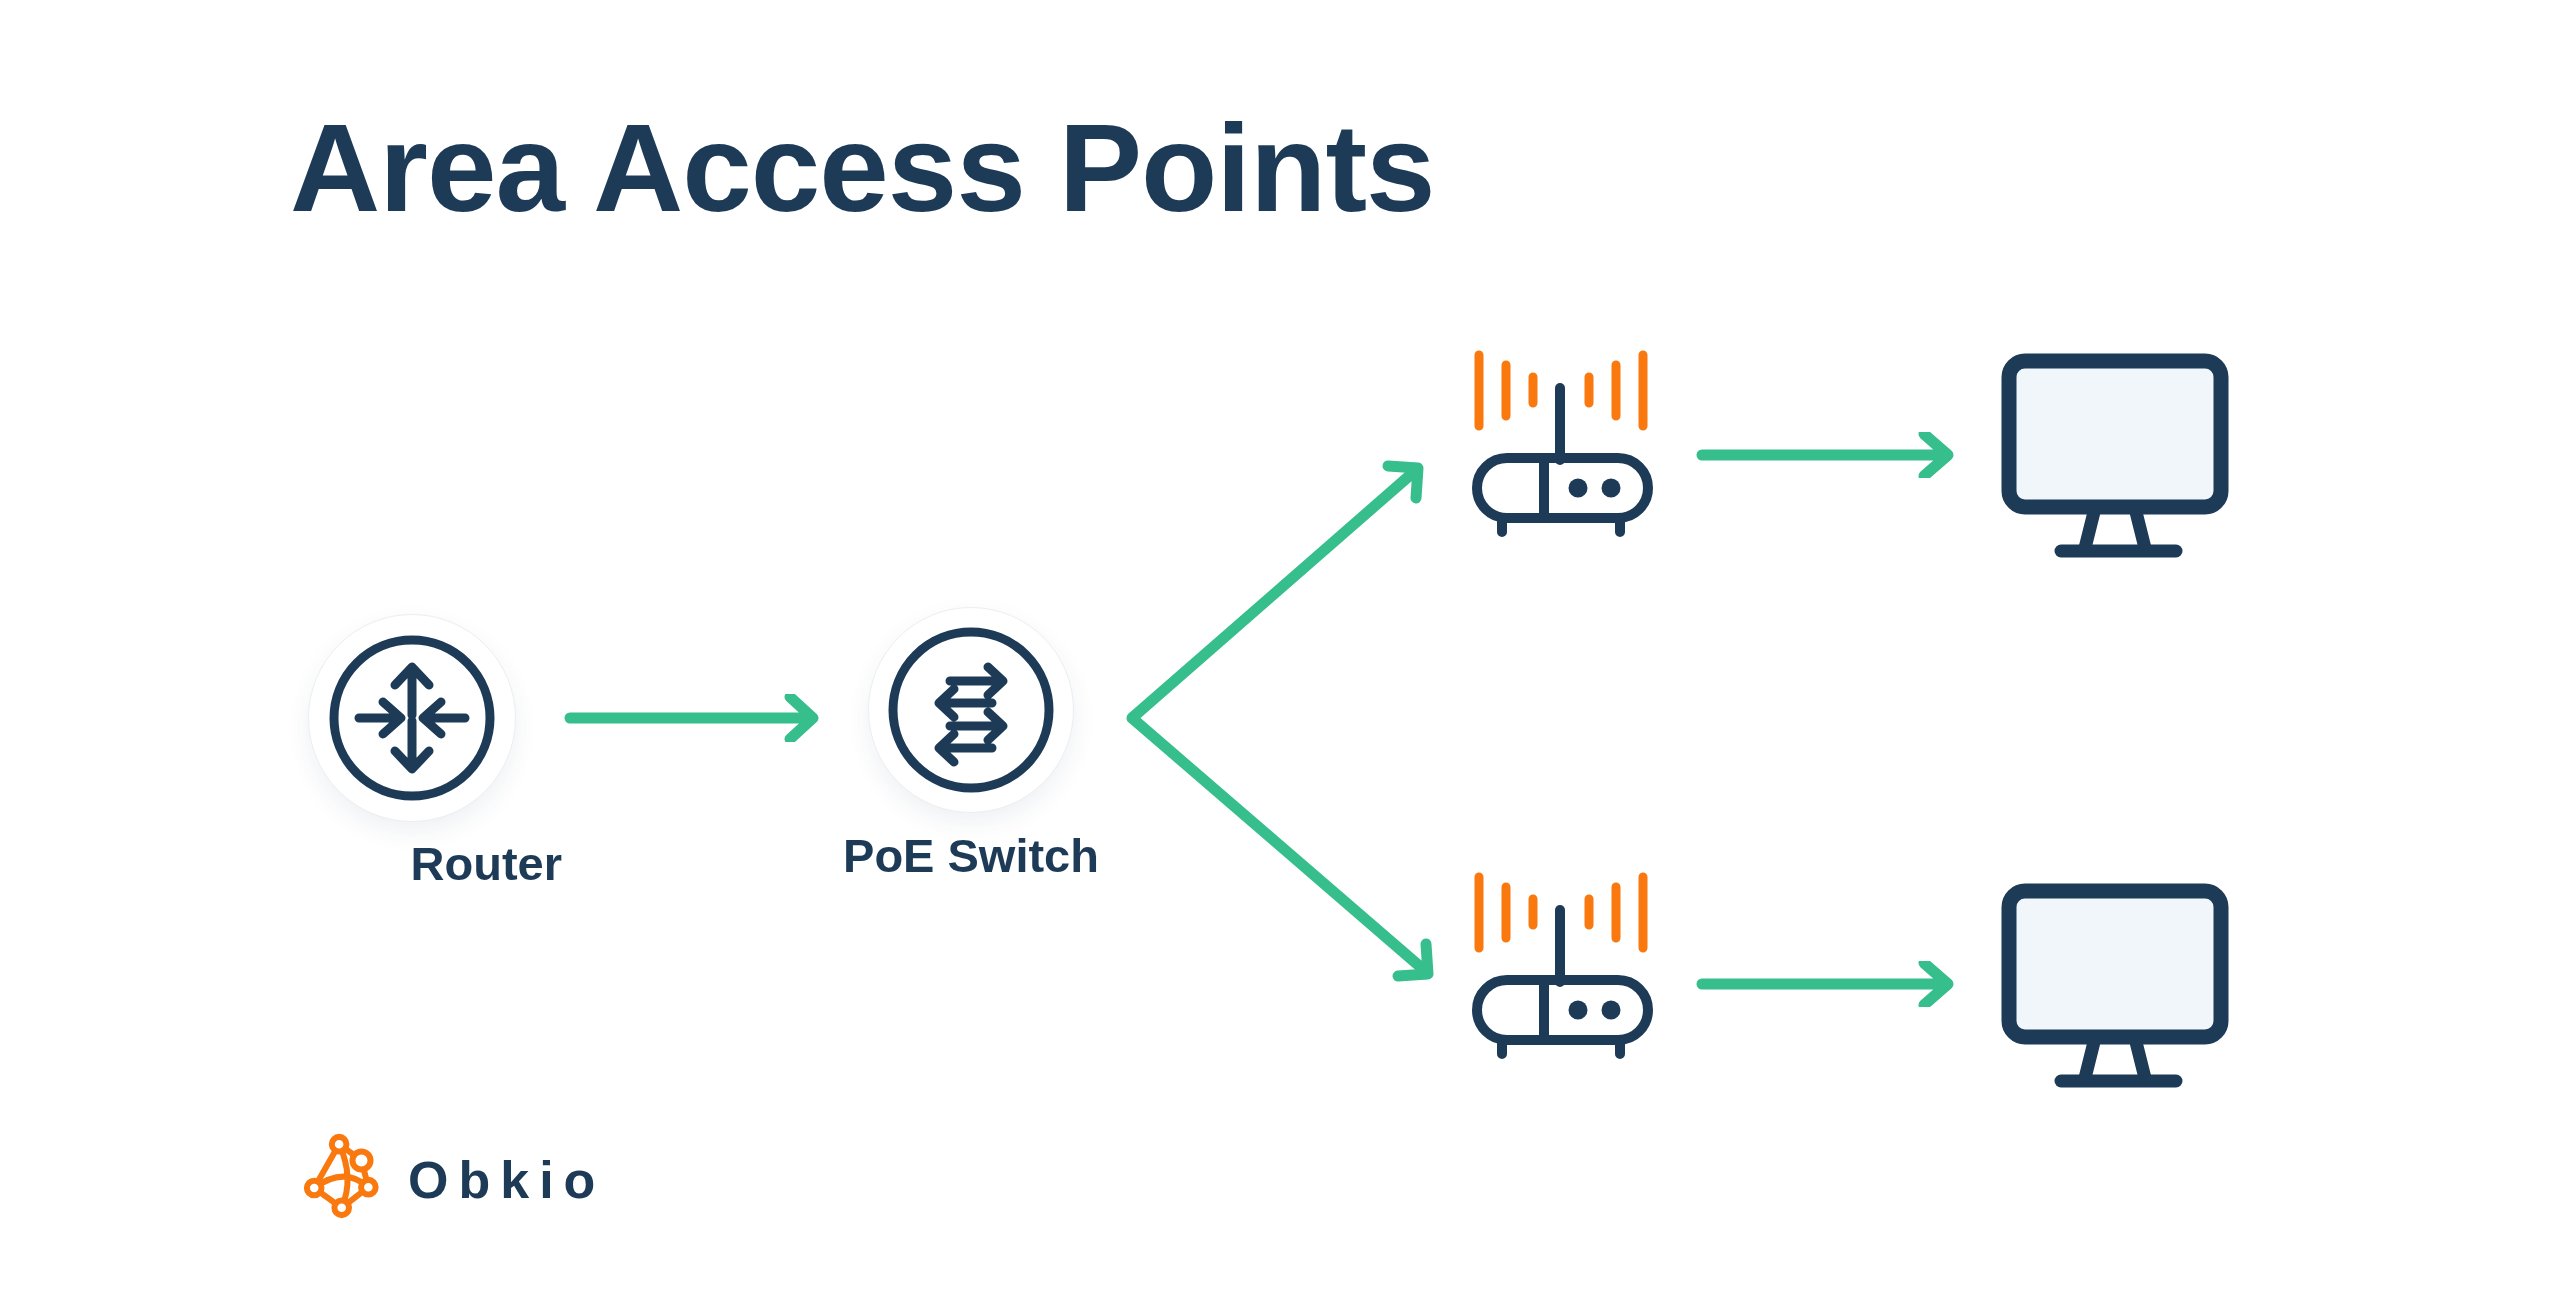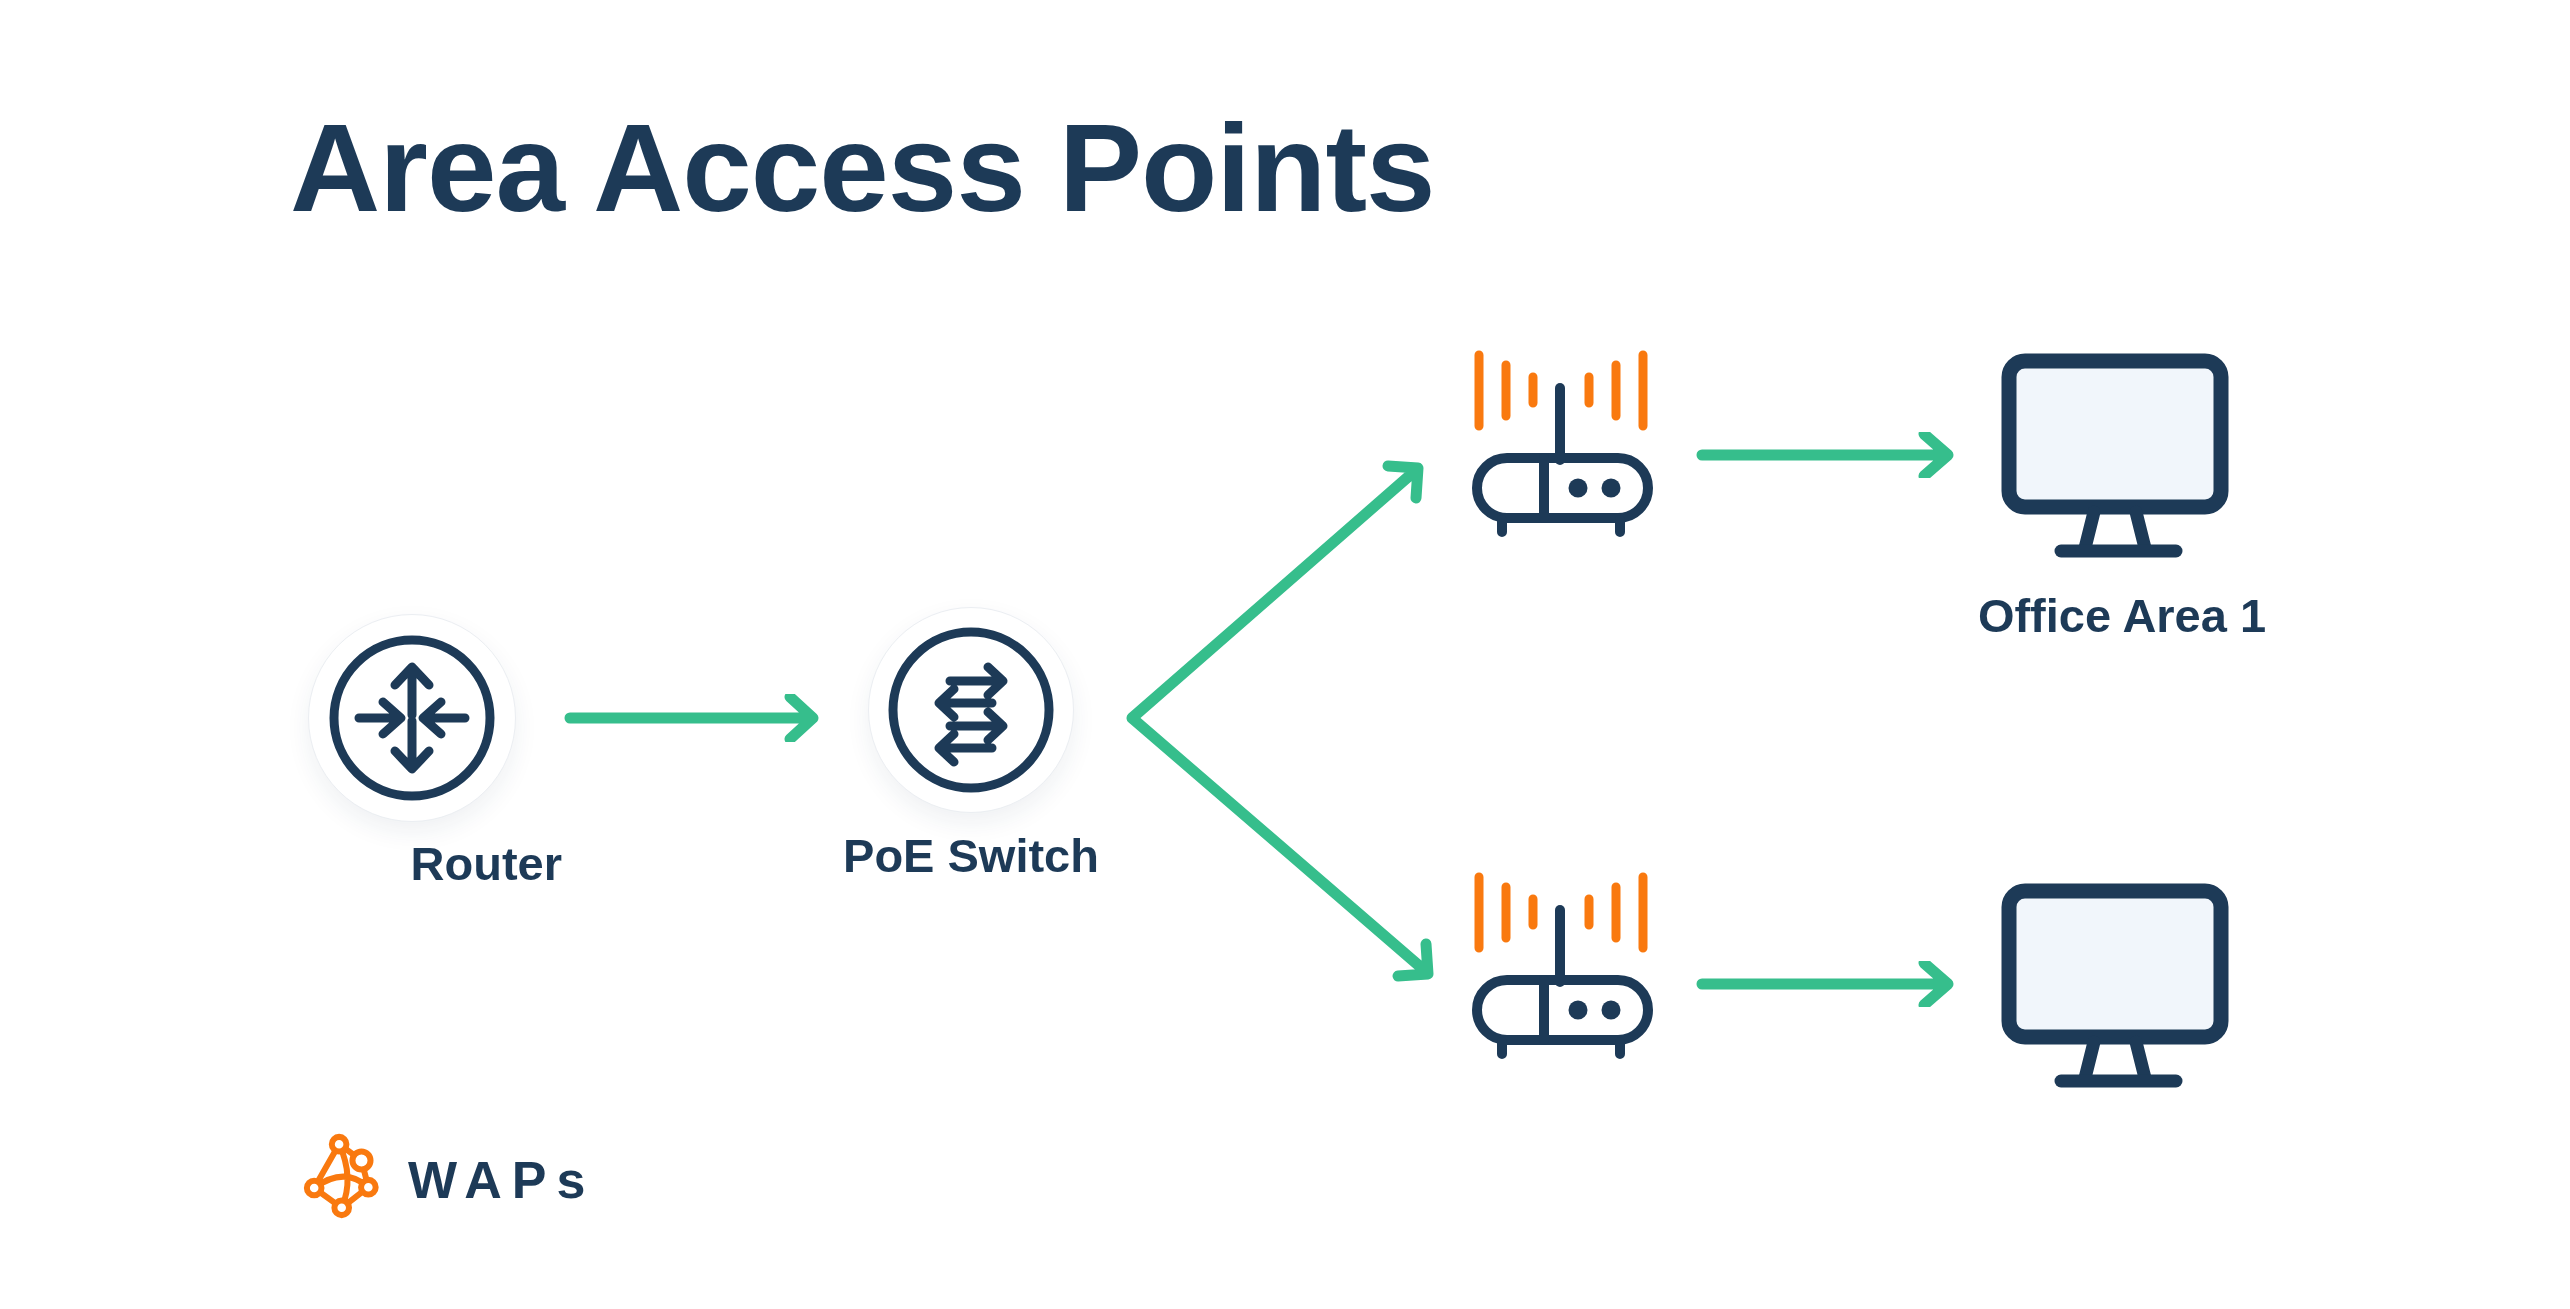--- a/index.html
+++ b/index.html
@@ -113,33 +113,32 @@
 
   <svg class="abs" style="left:1692px; top:961px;" width="270" height="46" viewBox="0 0 270 46">
     <path class="s-green" d="M10 23 H243 M232 2 L256 23 L232 44"></path>
   </svg>
 
   <svg class="abs" style="left:2000px; top:352px;" width="230" height="212" viewBox="0 0 230 212">
     <rect x="9" y="9" width="212" height="146" rx="16" class="s-navy-15" style="fill:var(--screen-fill);"></rect>
     <path class="s-navy-13" d="M94 160 L85 196 M136 160 L145 196"></path>
     <path class="s-navy-13" d="M61 199 H176"></path>
   </svg>
-  <div class="label" style="left:1972px; top:590px; width:300px;">Office Area 1</div>
 
   <svg class="abs" style="left:2000px; top:882px;" width="230" height="212" viewBox="0 0 230 212">
     <rect x="9" y="9" width="212" height="146" rx="16" class="s-navy-15" style="fill:var(--screen-fill);"></rect>
     <path class="s-navy-13" d="M94 160 L85 196 M136 160 L145 196"></path>
     <path class="s-navy-13" d="M61 199 H176"></path>
   </svg>
 
   <svg class="abs" style="left:303px; top:1133px;" width="86" height="86" viewBox="0 0 100 100">
     <path class="s-logo" d="M42 13 L68 32 L76 63 L45 87 L13 64 Z
                             M42 13 Q60 52 45 87
                             M13 64 Q48 38 76 63"></path>
     <circle cx="42" cy="13" r="8.5" class="n-logo"></circle>
     <circle cx="68" cy="32" r="10.5" class="n-logo"></circle>
     <circle cx="76" cy="63" r="8.5" class="n-logo"></circle>
     <circle cx="45" cy="87" r="8.5" class="n-logo"></circle>
     <circle cx="13" cy="64" r="8.5" class="n-logo"></circle>
   </svg>
-  <div class="logo-text">WAPs</div>
+  <div class="logo-text">Obkio</div>
 
 </div>
 
 </body></html>

